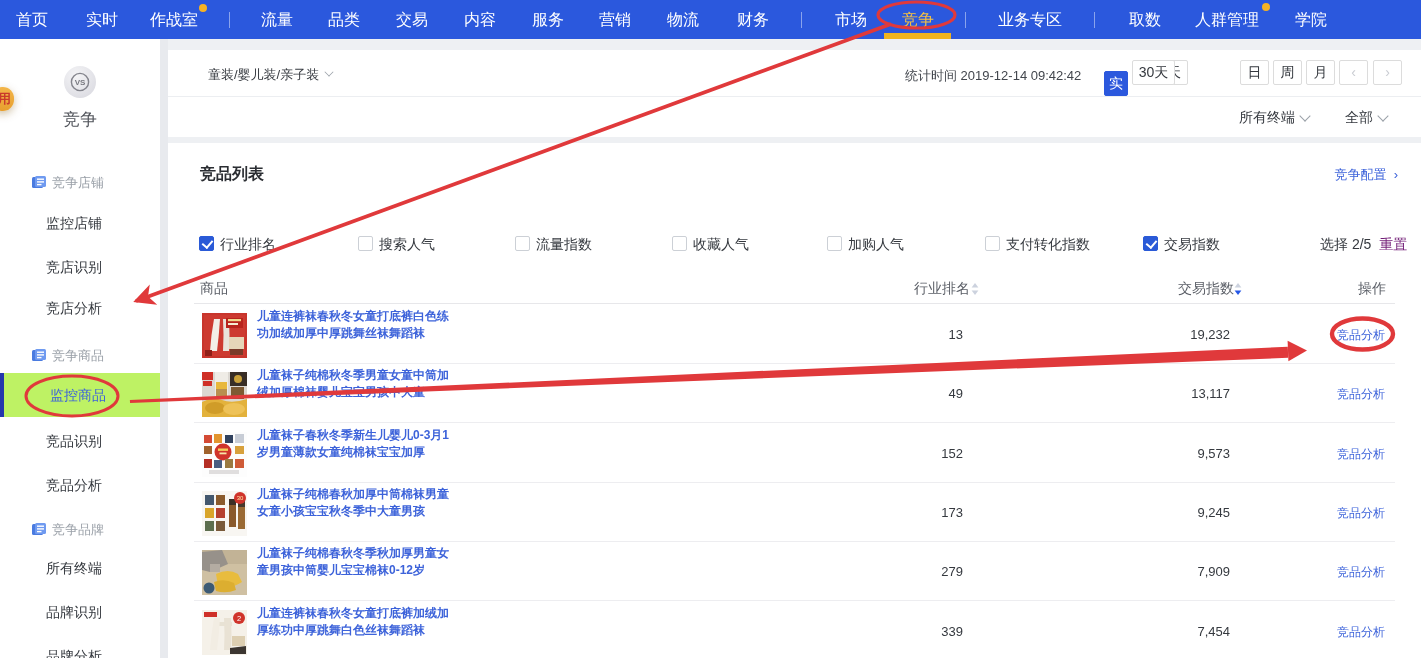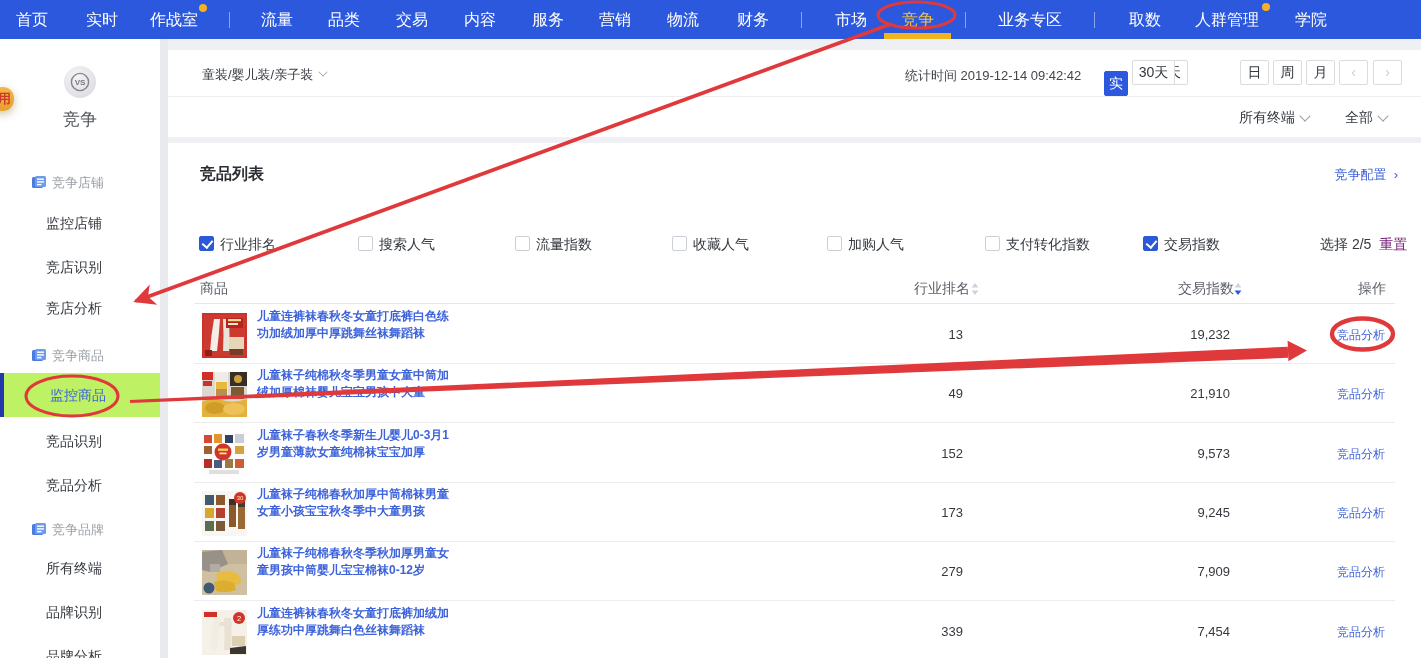--- a/index.html
+++ b/index.html
@@ -25,21 +25,21 @@
 .mi { position:absolute; left:46px; font-size:14px; color:#35393f; white-space:nowrap; }
 .mi-act { position:absolute; left:0; width:160px; height:44px; background:#bef264; border-left:4px solid #2438ad; }
 .mi-act span { position:absolute; left:46px; top:14px; font-size:14px; color:#3d63da; }
 .ytag { position:absolute; left:-9px; top:48px; width:23px; height:24px; border-radius:11px; background:linear-gradient(#f3b64a,#e79f2e); box-shadow:0 3px 8px rgba(120,80,0,.35), 0 0 0 4px rgba(255,255,255,.8); color:#c93a2b; font-size:13px; font-weight:bold; text-align:right; line-height:24px; padding-right:3px; }
 
 
 #bar1 { position:absolute; left:168px; top:50px; width:1253px; height:47px; background:#fff; border-bottom:1px solid #eceef1; }
 #bar2 { position:absolute; left:168px; top:97px; width:1253px; height:40px; background:#fff; }
 #panel { position:absolute; left:168px; top:143px; width:1253px; height:515px; background:#fff; }
 
-.cat { position:absolute; left:34px; top:16px; font-size:13px; color:#35393f; }
+.cat { position:absolute; left:40px; top:16px; font-size:13px; color:#35393f; }
 .stat { position:absolute; left:737px; top:17px; font-size:13px; color:#42464d; }
 .btn { position:absolute; top:10px; height:25px; line-height:23px; border:1px solid #dcdcdc; background:#fff; border-radius:2px; font-size:14px; color:#35393f; text-align:center; }
 .btn-act { background:#2b58dd; border-color:#2b58dd; color:#fff; }
 .chev { display:inline-block; width:8px; height:8px; border-right:1px solid #9aa0a8; border-bottom:1px solid #9aa0a8; transform:rotate(45deg); vertical-align:2px; margin-left:6px; }
 .dd { position:absolute; top:12px; font-size:14px; color:#35393f; }
 
 
 .ptitle { position:absolute; left:32px; top:21px; font-size:16px; font-weight:bold; color:#2b2e33; }
 .pconf { position:absolute; right:23px; top:23px; font-size:13px; color:#3d63da; }
 .cbrow { position:absolute; left:0; top:93px; width:1253px; height:22px; }
@@ -217,21 +217,21 @@
         <rect x="14" y="10" width="11" height="7" fill="#e8b83c"></rect>
         <rect x="14" y="17" width="11" height="8" fill="#b98f4f"></rect>
         <path d="M0 30 Q10 24 20 28 T45 27 L45 45 L0 45 Z" fill="#e3b23c"></path>
         <ellipse cx="13" cy="36" rx="10" ry="6" fill="#d09c28"></ellipse>
         <ellipse cx="32" cy="37" rx="11" ry="6" fill="#eec258"></ellipse>
         <rect x="0" y="0" width="11" height="8" fill="#cf2f26"></rect>
         <rect x="1" y="9" width="9" height="5" fill="#cf2f26"></rect>
       </svg>
     <div class="tt">儿童袜子纯棉秋冬季男童女童中筒加<br>绒加厚棉袜婴儿宝宝男孩中大童</div>
     <span class="num" style="right:458px">49</span>
-    <span class="num" style="right:191px">21,910</span>
+    <span class="num" style="right:191px">13,117</span>
     <span class="lnk">竞品分析</span>
     <span class="sep"></span>
   </div>
   <div class="row" style="top:281px">
     <svg class="thumb" viewBox="0 0 45 45">
         <rect width="45" height="45" fill="#fdfdfd"></rect>
         <rect x="2" y="3" width="8" height="8" fill="#d44a35"></rect>
         <rect x="12" y="2" width="8" height="9" fill="#e2952f"></rect>
         <rect x="23" y="3" width="8" height="8" fill="#31425e"></rect>
         <rect x="33" y="2" width="9" height="9" fill="#c8cdd6"></rect>

